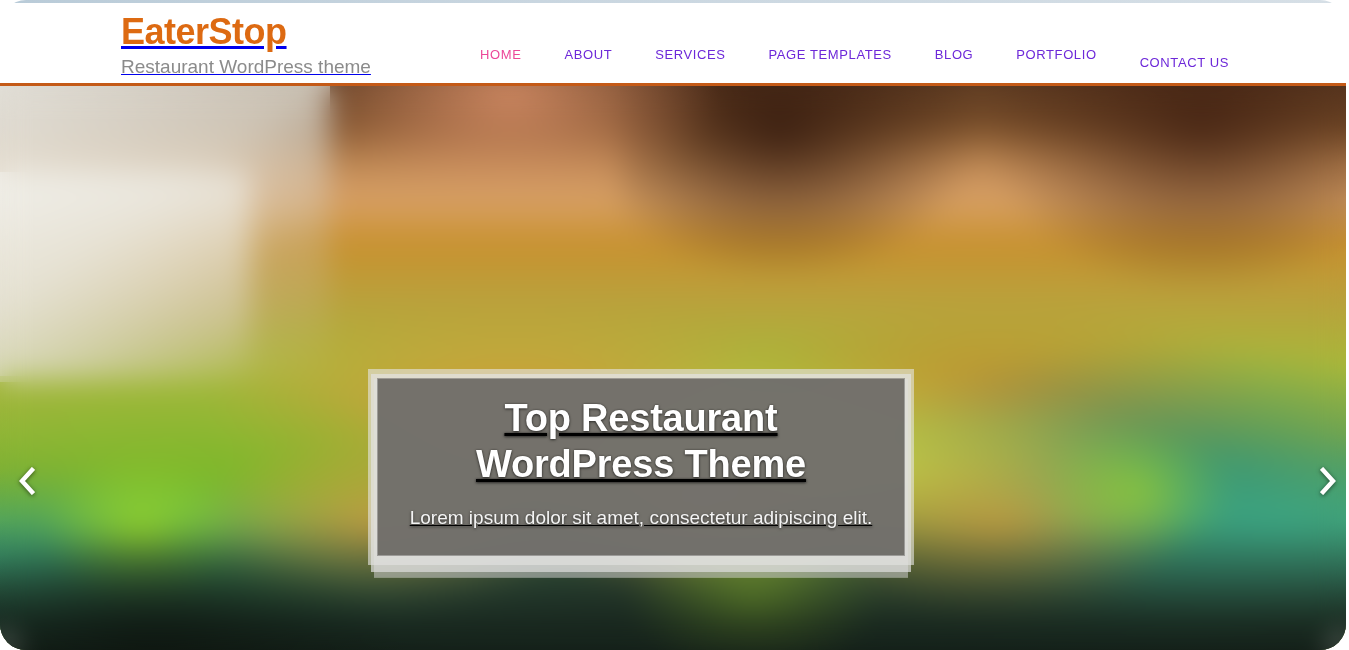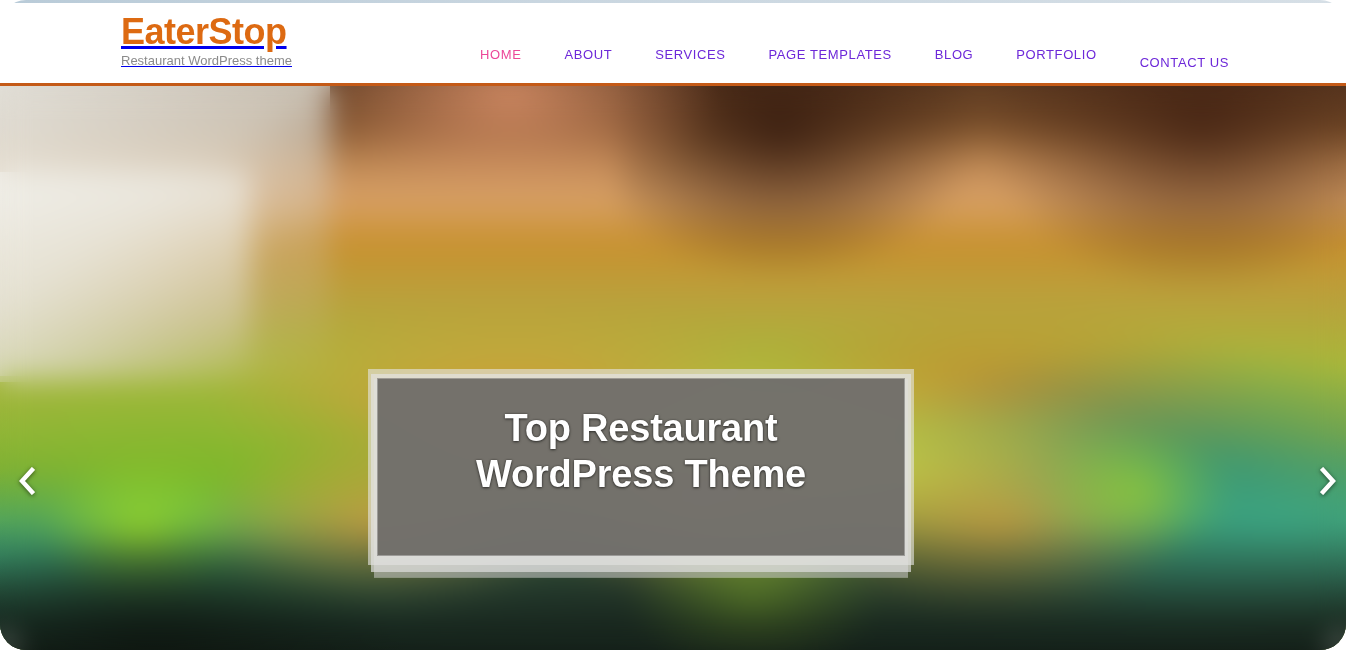--- a/index.html
+++ b/index.html
@@ -27,22 +27,22 @@
     position:relative; width:100%; height:100%;
   }
   .brand { position:absolute; left:121px; top:10px; }
   .brand-name {
     display:block;
     font-size:36px; line-height:40px; font-weight:bold;
     color:#dd6a12; letter-spacing:-0.5px;
     font-family:"Liberation Sans", sans-serif;
   }
   .brand-tag {
-    display:block; margin-top:0;
-    font-size:13px; line-height:17px; color:#8b8b8b;
+    display:block; margin-top:6px;
+    font-size:19px; line-height:17px; color:#8b8b8b;
     font-family:"Liberation Sans", sans-serif;
   }
 
   .nav {
     position:absolute; left:480px; top:36px;
     display:flex; align-items:center;
   }
   .nav-item {
     font-size:13px; line-height:18px; letter-spacing:0.6px;
     color:#6d28d9; text-transform:uppercase;
@@ -156,22 +156,23 @@
     position:absolute; left:0; top:0; width:546px; height:196px;
     background:rgba(228,228,226,0.62);
     padding:9px;
   }
   .cap-inner {
     position:relative; width:100%; height:100%;
     background:rgba(28,24,18,0.55);
     border:1px solid rgba(255,255,255,0.30);
     display:flex; flex-direction:column;
     align-items:center; justify-content:flex-start;
-    padding-top:26px;
+    padding-top:16px;
     overflow:hidden;
+    text-decoration:underline;
   }
   .cap-title {
     color:#ffffff; font-weight:bold;
     font-size:38px; line-height:46px;
     text-align:center; letter-spacing:-0.2px;
     max-width:470px;
     text-shadow:0 1px 3px rgba(0,0,0,0.55), 0 0 2px rgba(0,0,0,0.4);
     font-family:"Liberation Sans", sans-serif;
   }
   .cap-sub {
@@ -238,20 +239,21 @@
       <div class="bg-darkcorner"></div>
       <div class="bg-blur"></div>
     </div>
 
     <div class="caption-wrap">
       <div class="cap-stack3"></div>
       <div class="cap-stack2"></div>
       <div class="cap-frame">
         <div class="cap-inner">
           <h1 class="cap-title">Top Restaurant WordPress Theme</h1>
+          <p class="cap-sub">Lorem ipsum dolor sit amet, consectetur adipiscing elit.</p>
         </div>
       </div>
     </div>
 
     <div class="arrow arrow-prev">
       <span>
         <svg width="17" height="28" viewBox="0 0 17 28" aria-hidden="true">
           <polyline points="14,3 4,14 14,25" fill="none" stroke="#ffffff" stroke-width="4.4" stroke-linecap="square" stroke-linejoin="miter"></polyline>
         </svg>
       </span>

